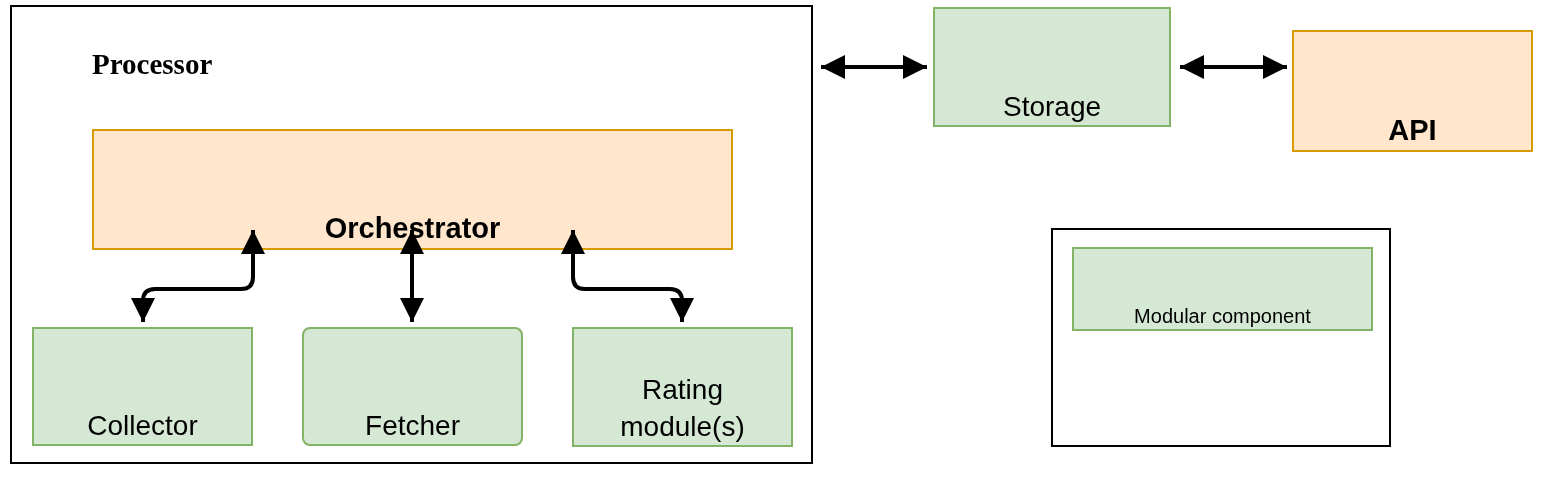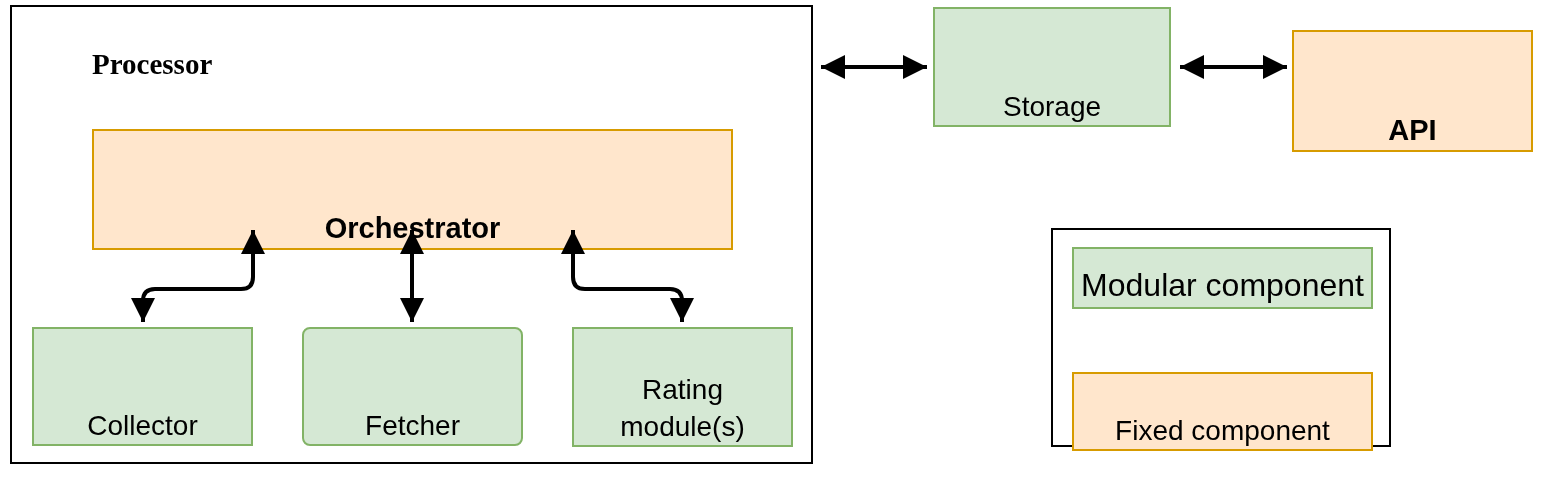--- a/index.html
+++ b/index.html
@@ -36,21 +36,21 @@
     text-align:left; font-weight:bold; font-size:29px;font-family:Liberation Serif, serif;
   }
   .orchestrator { left:92px;  top:105px; width:641px; height:121px; }
   .collector    { left:32px;  top:327px; width:221px; height:119px; }
   .fetcher      { left:302px; top:327px; width:221px; height:119px;border-radius:8px; }
   .rating       { left:572px; top:327px; width:221px; height:120px; padding:0 54px; }
   .storage      { left:933px; top:7px;   width:238px; height:120px; }
   .api          { left:1292px; top:6px;  width:241px; height:122px; }
 
   .legend-box     { left:1051px; top:228px; width:340px; height:219px; }
-  .legend-modular { left:1072px; top:247px; width:301px; height:62px; font-size:32px; }
+  .legend-modular { left:1072px; top:247px; width:301px; height:84px; font-size:20px; }
   .legend-fixed   { left:1072px; top:348px; width:301px; height:79px; font-size:28px; }
 
   .arrows-layer {
     position:absolute; left:0; top:0; width:1545px; height:479px;
     pointer-events:none;
   }
   .arrow-path {
     fill:none; stroke:var(--arrow,#000000); stroke-width:4;
   }
 </style>
@@ -80,23 +80,20 @@
     <span>Storage</span>
   </div>
   <div class="box fixed-box api bold">
     <span>API</span>
   </div>
 
   <div class="box container-box legend-box"></div>
   <div class="box modular-box legend-modular">
     <span>Modular component</span>
   </div>
-  <div class="box fixed-box legend-fixed">
-    <span>Fixed component</span>
-  </div>
 
   <svg class="arrows-layer" viewBox="0 0 1545 479" xmlns="http://www.w3.org/2000/svg">
     <defs>
       <marker id="ah" markerUnits="strokeWidth" markerWidth="8" markerHeight="8" refX="6" refY="3" orient="auto-start-reverse">
         <path d="M0,0 L6,3 L0,6 Z" style="fill:var(--arrow,#000000)"></path>
       </marker>
     </defs>
     <path class="arrow-path" marker-start="url(#ah)" marker-end="url(#ah)" d="M 253 230 L 253 277 Q 253 289 241 289 L 155 289 Q 143 289 143 301 L 143 322"></path>
     <path class="arrow-path" marker-start="url(#ah)" marker-end="url(#ah)" d="M 412 230 L 412 322"></path>
     <path class="arrow-path" marker-start="url(#ah)" marker-end="url(#ah)" d="M 573 230 L 573 277 Q 573 289 585 289 L 670 289 Q 682 289 682 301 L 682 322"></path>

